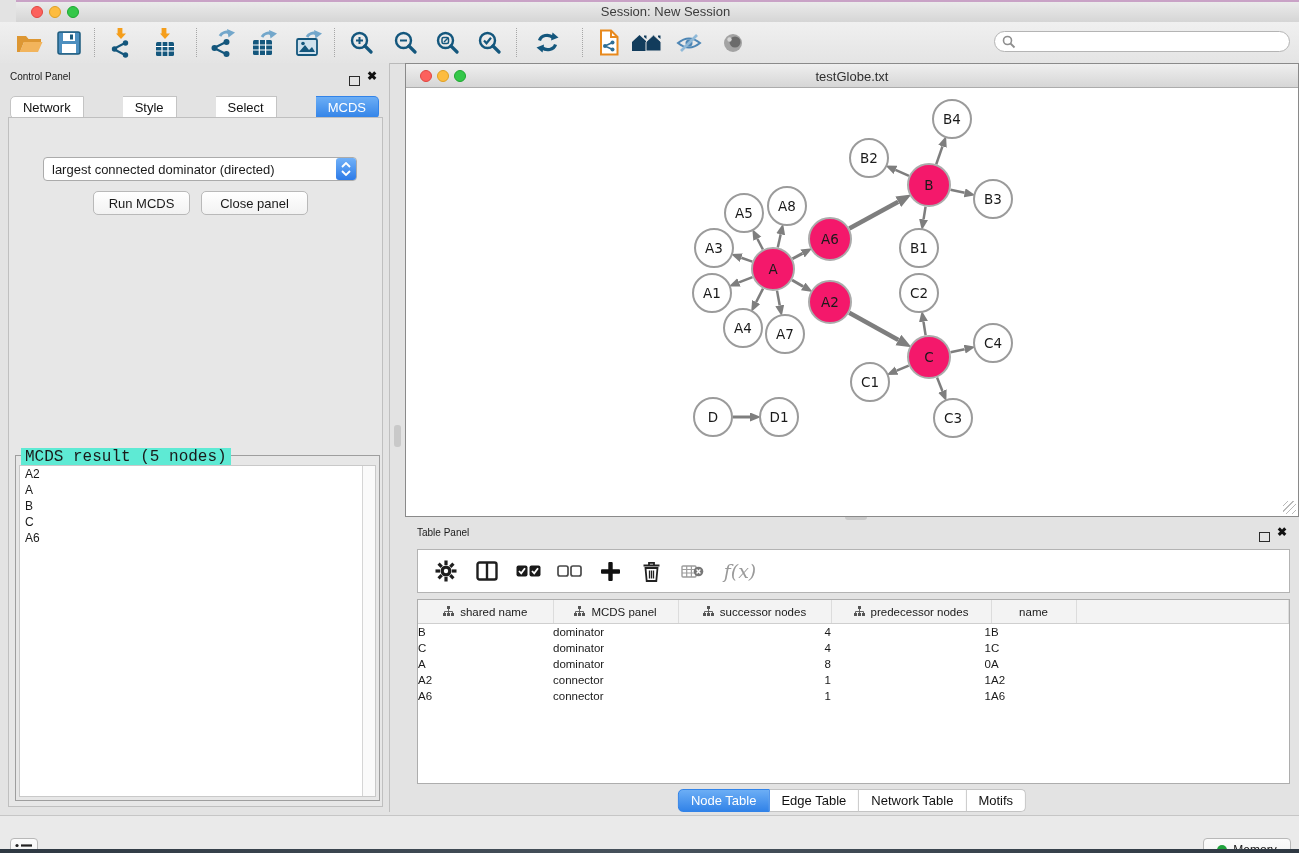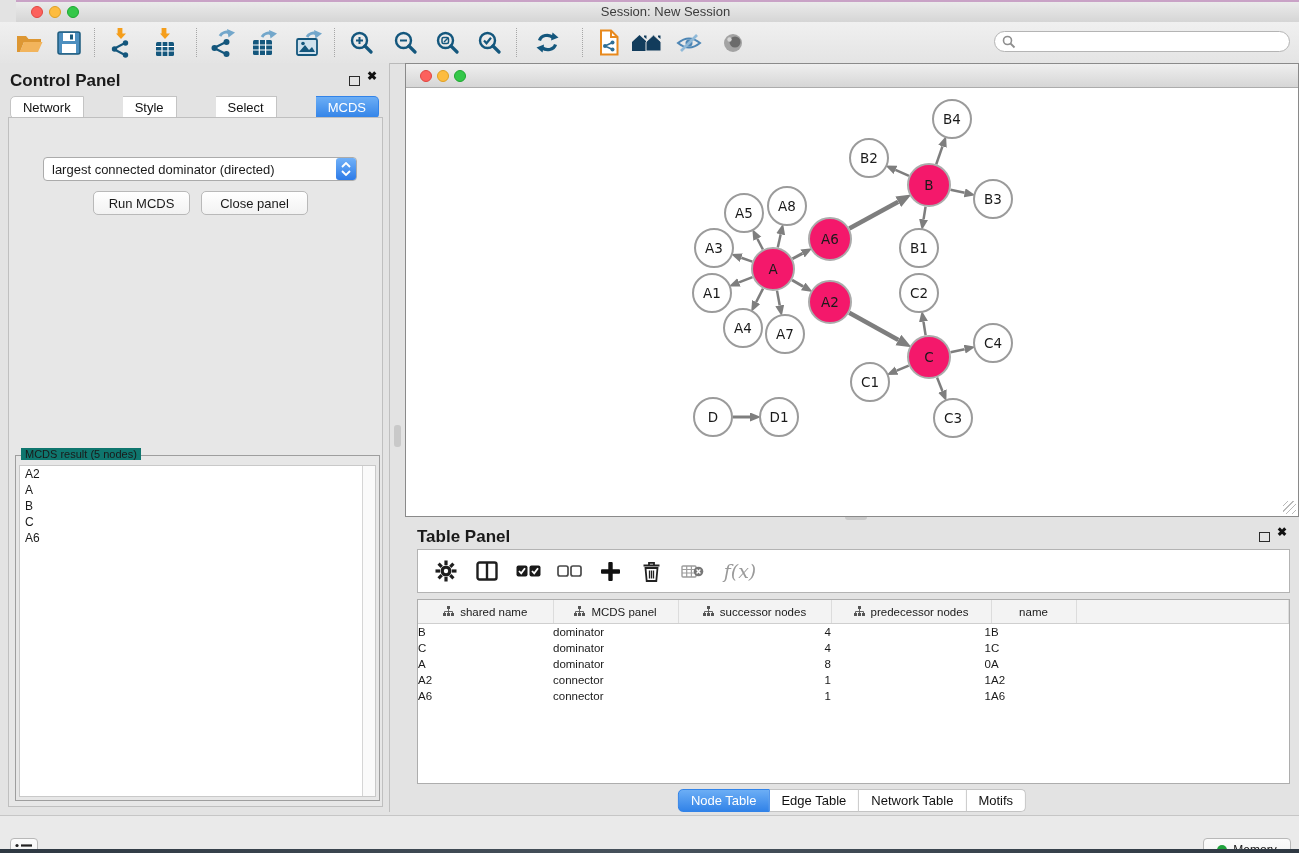--- a/index.html
+++ b/index.html
@@ -19,41 +19,41 @@
   .toolbar{left:0;top:22px;width:1299px;height:41px;
     background:linear-gradient(#F0F0F0,#E4E4E4);border-bottom:1px solid #B9B9B9;}
   .tbtn{top:4px;width:38px;height:33px;display:flex;align-items:center;justify-content:center;cursor:default;}
   .tsep{top:6px;width:0;height:29px;border-left:1px dotted #A6A6A6;}
   .searchbox{right:9px;top:9px;width:296px;height:21px;background:#fff;border:1px solid #B4B4B4;
     border-radius:11px;display:flex;align-items:center;padding-left:7px;box-sizing:border-box;}
   .searchbox input{border:none;outline:none;flex:1;font-size:12px;background:transparent;margin-left:4px;
     font-family:"Liberation Sans",sans-serif;}
   
   .control-panel{left:0;top:63px;width:390px;height:749px;background:#E3E3E3;border-right:1px solid #BFBFBF;box-sizing:border-box;}
-  .panel-title{font-size:17px;color:#1a1a1a;font-weight:bold;}
+  .panel-title{font-size:10px;color:#1a1a1a;}
   .float-ico{width:9px;height:8px;border:1.5px solid #2A2A2A;display:inline-block;}
   .close-ico{font-size:12px;font-weight:bold;color:#111;line-height:10px;}
   .ctab-row{left:0;top:33px;width:100%;display:flex;justify-content:center;gap:39px;}
   .ctab,.btab{font-size:13px;padding:3px 12px;background:#fff;border:1px solid #C4C4C4;border-left:none;
     color:#111;cursor:default;}
   .ctab:first-child,.btab:first-child{border-left:1px solid #C4C4C4;border-radius:5px 0 0 5px;}
   .ctab:last-child,.btab:last-child{border-radius:0 5px 5px 0;}
   .ctab.selected,.btab.selected{background:linear-gradient(#6CAEF5,#3283E8);color:#fff;border-color:#3283E8;}
   .cp-content{left:8px;top:54px;width:375px;height:690px;border:1px solid #BFBFBF;background:#E7E7E7;box-sizing:border-box;}
   .opt-label{top:19px;width:100%;text-align:center;font-size:13px;}
   .dropdown{left:34px;top:39px;width:314px;height:24px;background:#fff;border:1px solid #ABABAB;border-radius:4px;
     box-sizing:border-box;display:flex;align-items:center;}
   .dropdown .val{flex:1;font-size:13px;padding-left:8px;white-space:nowrap;overflow:hidden;}
   .stepper{width:20px;height:22px;border-radius:3px;background:linear-gradient(#71B1F8,#2D7BE8);
     display:flex;flex-direction:column;align-items:center;justify-content:center;gap:2px;}
   .stepper svg{display:block;}
   .btn{top:73px;height:24px;background:linear-gradient(#FFFFFF,#F2F2F2);border:1px solid #B9B9B9;border-radius:5px;
     font-size:13px;display:flex;align-items:center;justify-content:center;box-sizing:border-box;}
   .fieldset{left:6px;top:337px;width:365px;height:346px;border:1px solid #9E9E9E;background:#E7E7E7;box-sizing:border-box;}
-  .fieldset .legend{position:absolute;top:-8px;left:5px;background:#0f766e;padding:0 4px;font-size:11px;}
+  .fieldset .legend{position:absolute;top:-8px;left:5px;background:#5eead4;padding:0 4px;font-size:16px;font-family:Liberation Mono, monospace;}
   .result-list{position:absolute;left:3px;top:9px;right:3px;bottom:3px;background:#fff;border:1px solid #C9C9C9;
     box-sizing:border-box;overflow:hidden;}
   .result-scroll{position:absolute;top:0;right:0;width:12px;height:100%;background:#FAFAFA;border-left:1px solid #D5D5D5;}
   .result-item{font-size:12px;line-height:16px;padding-left:5px;}
   
   .net-window{left:405px;top:63px;width:894px;height:454px;border:1px solid #8A8A8A;background:#fff;box-sizing:border-box;}
   .net-titlebar{left:0;top:0;width:100%;height:24px;background:linear-gradient(#EFEFEF,#D6D6D6);
     border-bottom:1px solid #ACACAC;box-sizing:border-box;}
   .ntl{width:12px;height:12px;border-radius:50%;top:6px;}
   .net-title{top:5px;width:100%;text-align:center;font-size:13px;color:#2F2F2F;}
@@ -277,20 +277,21 @@
 
 <div class="abs divider-handle" style="left:394px;top:425px;width:7px;height:22px"></div>
 <div class="abs divider-handle" style="left:845px;top:514px;width:22px;height:6px"></div>
 <div class="abs divider-handle" style="left:1291px;top:426px;width:6px;height:20px"></div>
 
 <div class="abs net-window">
   <div class="abs net-titlebar">
     <div class="abs ntl tl red" style="left:14px"></div>
     <div class="abs ntl tl yellow" style="left:31px"></div>
     <div class="abs ntl tl green" style="left:48px"></div>
+    <div class="abs net-title">testGlobe.txt</div>
   </div>
   <svg id="graph-svg" class="abs net-canvas" viewBox="0 0 892 428">
     <defs>
       <marker id="arr" markerUnits="userSpaceOnUse" markerWidth="12" markerHeight="10" refX="0" refY="4.5" orient="auto">
         <path d="M0 0 L11 4.5 L0 9 z" fill="#7E7E7E"></path>
       </marker>
       <marker id="arrBig" markerUnits="userSpaceOnUse" markerWidth="16" markerHeight="13" refX="0" refY="6" orient="auto">
         <path d="M0 0 L15 6 L0 12 z" fill="#7E7E7E"></path>
       </marker>
     </defs>

